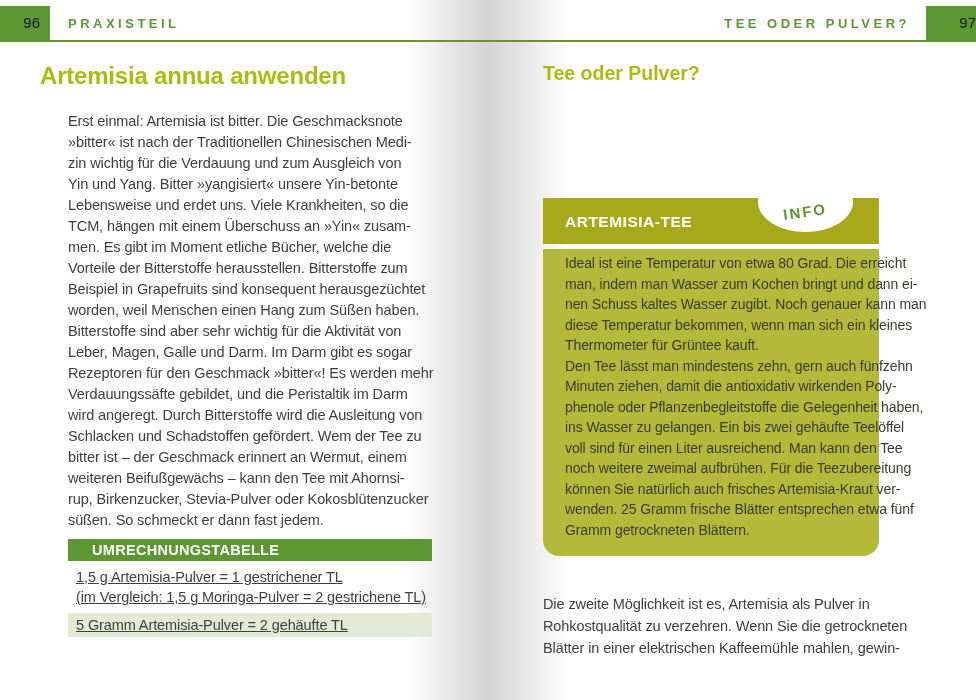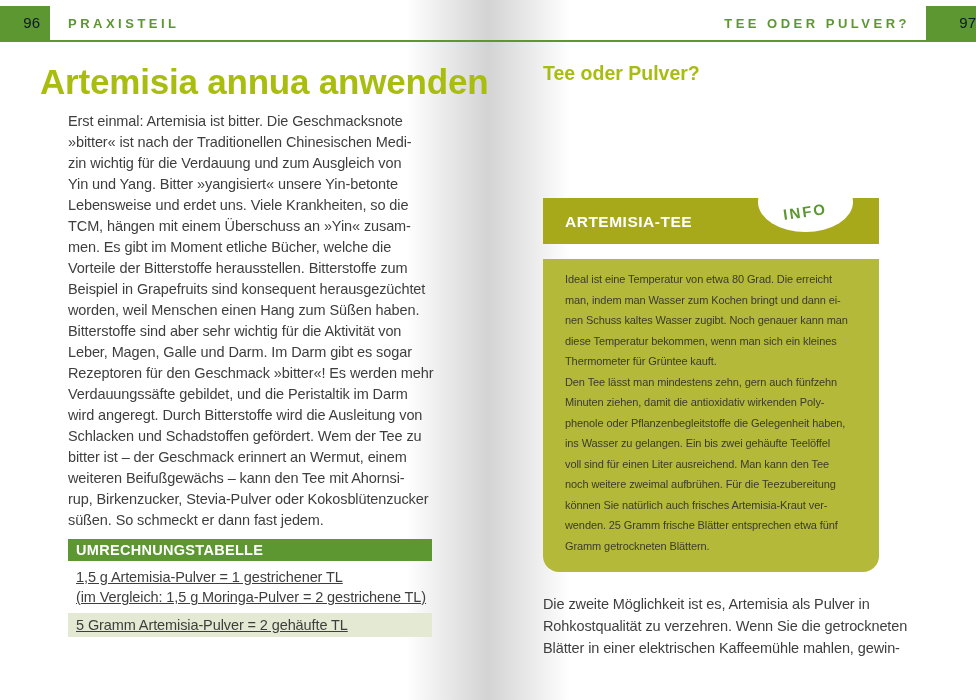--- a/index.html
+++ b/index.html
@@ -29,34 +29,34 @@
   .running{
     position:absolute;top:6px;height:34px;line-height:35px;
     color:var(--green,#5d9732);font-weight:bold;font-size:13px;letter-spacing:3.5px;
   }
   .running.left{left:68px;}
   .running.right{right:66px;text-align:right;}
   .rule{position:absolute;left:0;top:40px;width:976px;height:2px;background:var(--green,#5d9732);}
   
   .page-title{
     position:absolute;left:40px;top:62px;margin:0;z-index:2;
-    font-size:35px;font-weight:700;letter-spacing:-0.2px;
+    font-size:24px;font-weight:700;letter-spacing:-0.2px;
     color:var(--lime,#a9bd10);
   }
   .body-text{
     position:absolute;margin:0;z-index:2;
     font-size:14.5px;line-height:21px;letter-spacing:-0.1px;
     white-space:pre;color:var(--text,#3e3e3e);
   }
   .left-body{left:68px;top:111px;width:384px;}
   .conv-table{position:absolute;left:68px;top:539px;width:364px;z-index:2;font-size:14.5px;}
   .conv-header{
     background:var(--green,#5d9732);color:#fff;font-weight:bold;
     font-size:14.5px;letter-spacing:0.3px;
-    height:22px;line-height:22px;padding:0 8px;
+    height:22px;line-height:22px;padding:0 24px;
   }
   .conv-row{
     margin-top:4px;padding:2px 8px;line-height:20px;
     white-space:pre;letter-spacing:-0.1px;text-decoration:underline;
   }
   .conv-row.tint1{background:var(--row-tint-1,#e3e9d3);}
   .conv-row.tint2{background:var(--row-tint-2,#eef1e2);}
   
   .section-heading{
     position:absolute;left:543px;top:62px;margin:0;z-index:2;
@@ -73,24 +73,24 @@
     position:absolute;right:26px;top:-26px;width:95px;height:60px;
     background:#ffffff;border-radius:50%;
     display:flex;align-items:flex-end;justify-content:center;
   }
   .info-badge span{
     display:block;transform:rotate(-8deg);
     color:var(--green,#5d9732);font-weight:bold;font-size:15px;
     letter-spacing:2px;line-height:1;padding-bottom:13px;
   }
   .infobox-body{
-    margin-top:15px;background:var(--olive-light,#b5b93a);
+    margin-top:5px;background:var(--olive-light,#b5b93a);
     border-radius:0 0 16px 16px;
-    padding:10px 14px 16px 22px;box-sizing:border-box;
-    font-size:11px;line-height:20.5px;letter-spacing:-0.1px;
+    padding:4px 14px 16px 22px;box-sizing:border-box;
+    font-size:14px;line-height:20.5px;letter-spacing:-0.1px;
     white-space:pre;color:#3b3b30;
   }
   .outro{left:543px;top:593px;width:392px;line-height:22px;}
 </style>
 </head>
 <body>
 
 <div class="spread">
 
   <div class="gutter"></div>

